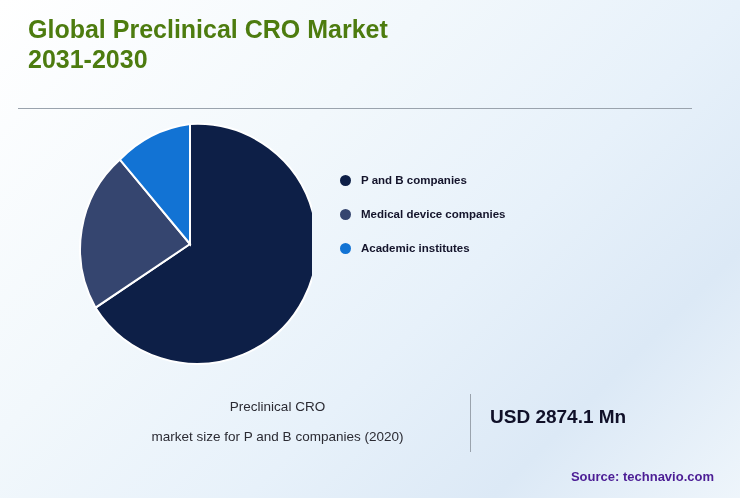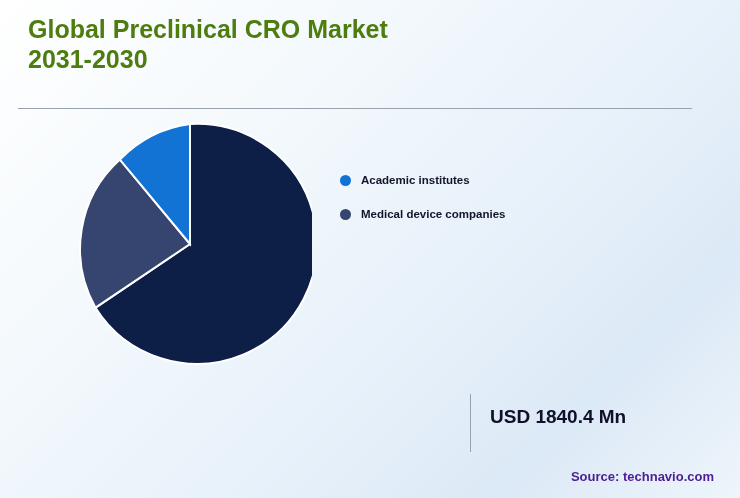--- a/index.html
+++ b/index.html
@@ -150,29 +150,37 @@
       <path fill="#0d1f47" stroke="#ffffff" stroke-width="2" d="M 122 122 L 122 2 A 120 120 0 1 1 27.5 185.7 Z"></path>
 
       <path fill="#35456f" stroke="#ffffff" stroke-width="2" d="M 122 122 L 27.5 185.7 A 120 120 0 0 1 51.9 37.6 Z"></path>
 
       <path fill="#1273d4" stroke="#ffffff" stroke-width="2" d="M 122 122 L 51.9 37.6 A 120 120 0 0 1 122 2 Z"></path>
     </svg>
   </div>
 
   <div class="legend">
     <div class="legend-row">
-      <span class="legend-dot" style="background:#1273d4"></span>
-      <span class="legend-label">Academic institutes</span>
+      <span class="legend-dot" style="background:#0d1f47"></span>
+      <span class="legend-label">P and B companies</span>
     </div>
     <div class="legend-row">
       <span class="legend-dot" style="background:#35456f"></span>
       <span class="legend-label">Medical device companies</span>
     </div>
+    <div class="legend-row">
+      <span class="legend-dot" style="background:#1273d4"></span>
+      <span class="legend-label">Academic institutes</span>
+    </div>
   </div>
 
   <div class="callout">
+    <div class="callout-left">
+      <div>Preclinical CRO</div>
+      <div>market size for P and B companies (2020)</div>
+    </div>
     <div class="callout-divider"></div>
-    <div class="callout-right">USD 1840.4 Mn</div>
+    <div class="callout-right">USD 2874.1 Mn</div>
   </div>
 
   <div class="source">Source: technavio.com</div>
 
 </div>
 
 </body></html>

